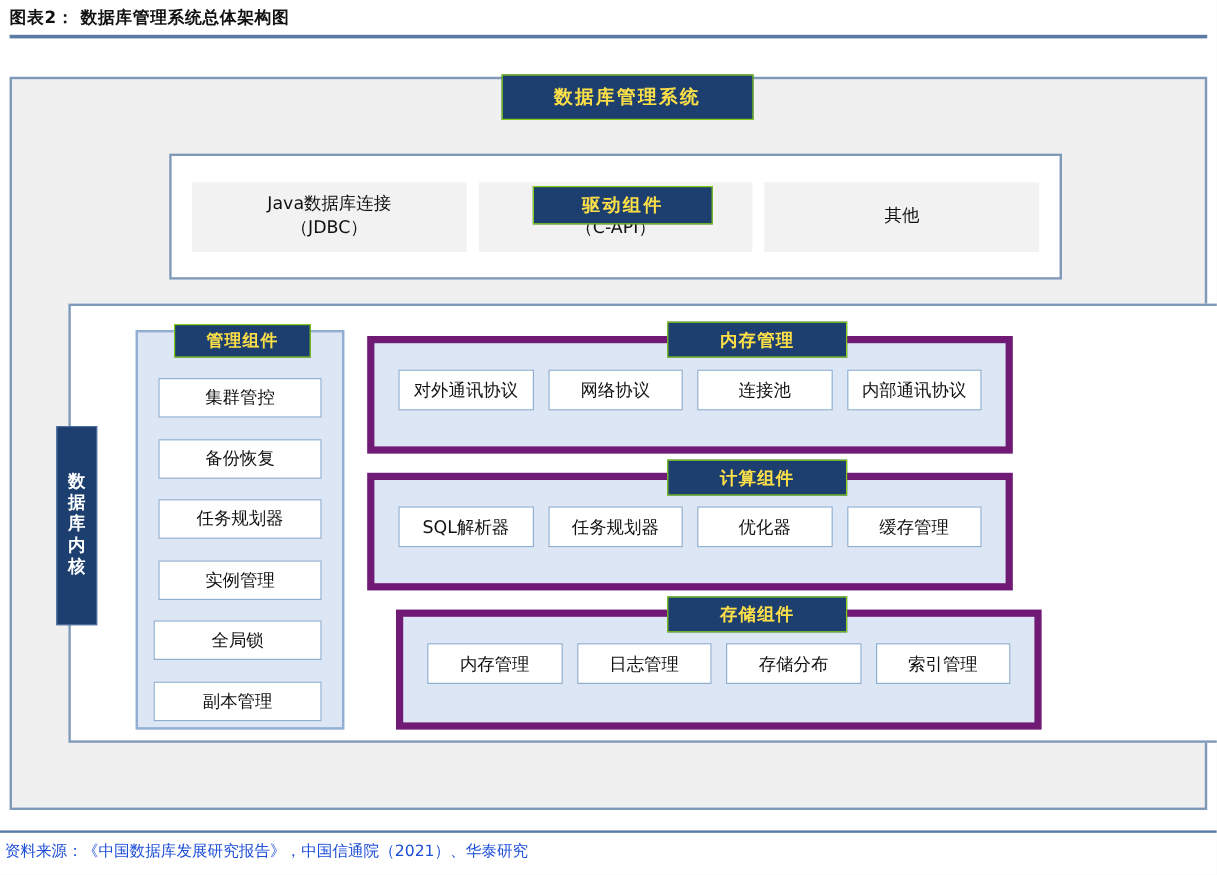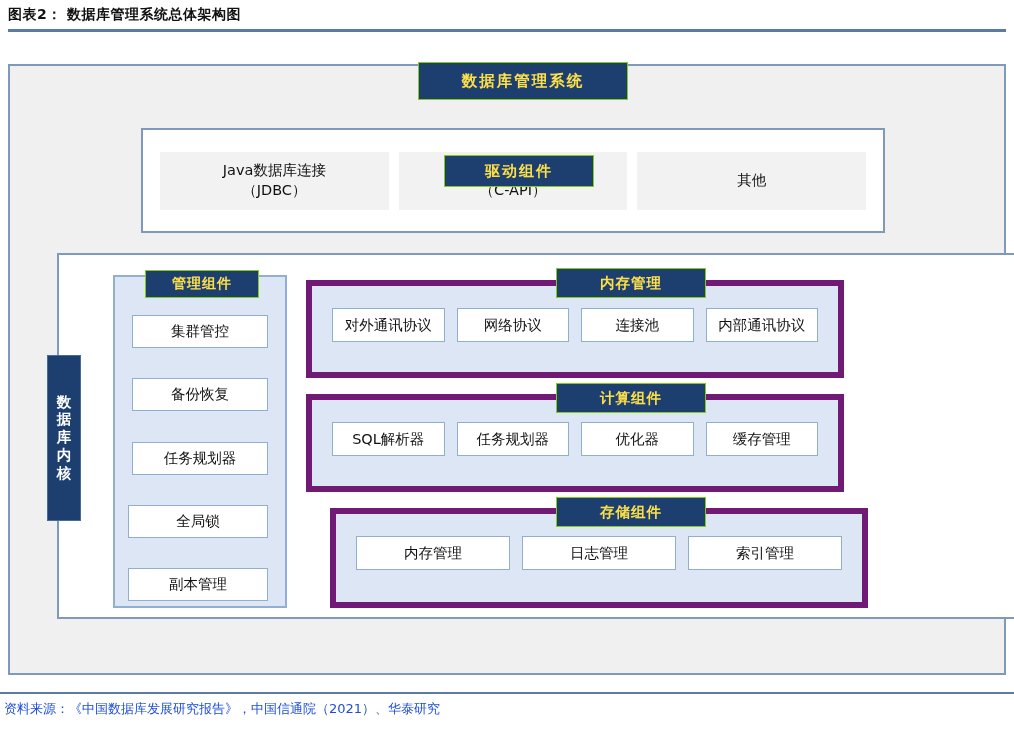--- a/index.html
+++ b/index.html
@@ -172,20 +172,21 @@
   <span>库</span>
   <span>内</span>
   <span>核</span>
 </div>
 
 <div id="mgmt-panel">
   <div id="mgmt-items">
     <div class="mgmt-cell">集群管控</div>
     <div class="mgmt-cell">备份恢复</div>
     <div class="mgmt-cell">任务规划器</div>
+    <div class="mgmt-cell">实例管理</div>
     <div class="mgmt-cell wide">全局锁</div>
     <div class="mgmt-cell wide">副本管理</div>
   </div>
 </div>
 <div class="badge" id="mgmt-badge">管理组件</div>
 
 <div class="rpanel" id="net-panel">
   <div class="rrow">
     <div class="rcell">对外通讯协议</div>
     <div class="rcell">网络协议</div>
@@ -202,19 +203,20 @@
     <div class="rcell">优化器</div>
     <div class="rcell">缓存管理</div>
   </div>
 </div>
 <div class="badge rbadge" id="calc-badge">计算组件</div>
 
 <div class="rpanel" id="store-panel">
   <div class="rrow">
     <div class="rcell">内存管理</div>
     <div class="rcell">日志管理</div>
+    <div class="rcell">存储分布</div>
     <div class="rcell">索引管理</div>
   </div>
 </div>
 <div class="badge rbadge" id="store-badge">存储组件</div>
 
 <div id="footer-rule"></div>
 <div id="source-note">资料来源：《中国数据库发展研究报告》，中国信通院（2021）、华泰研究</div>
 
 </body></html>

